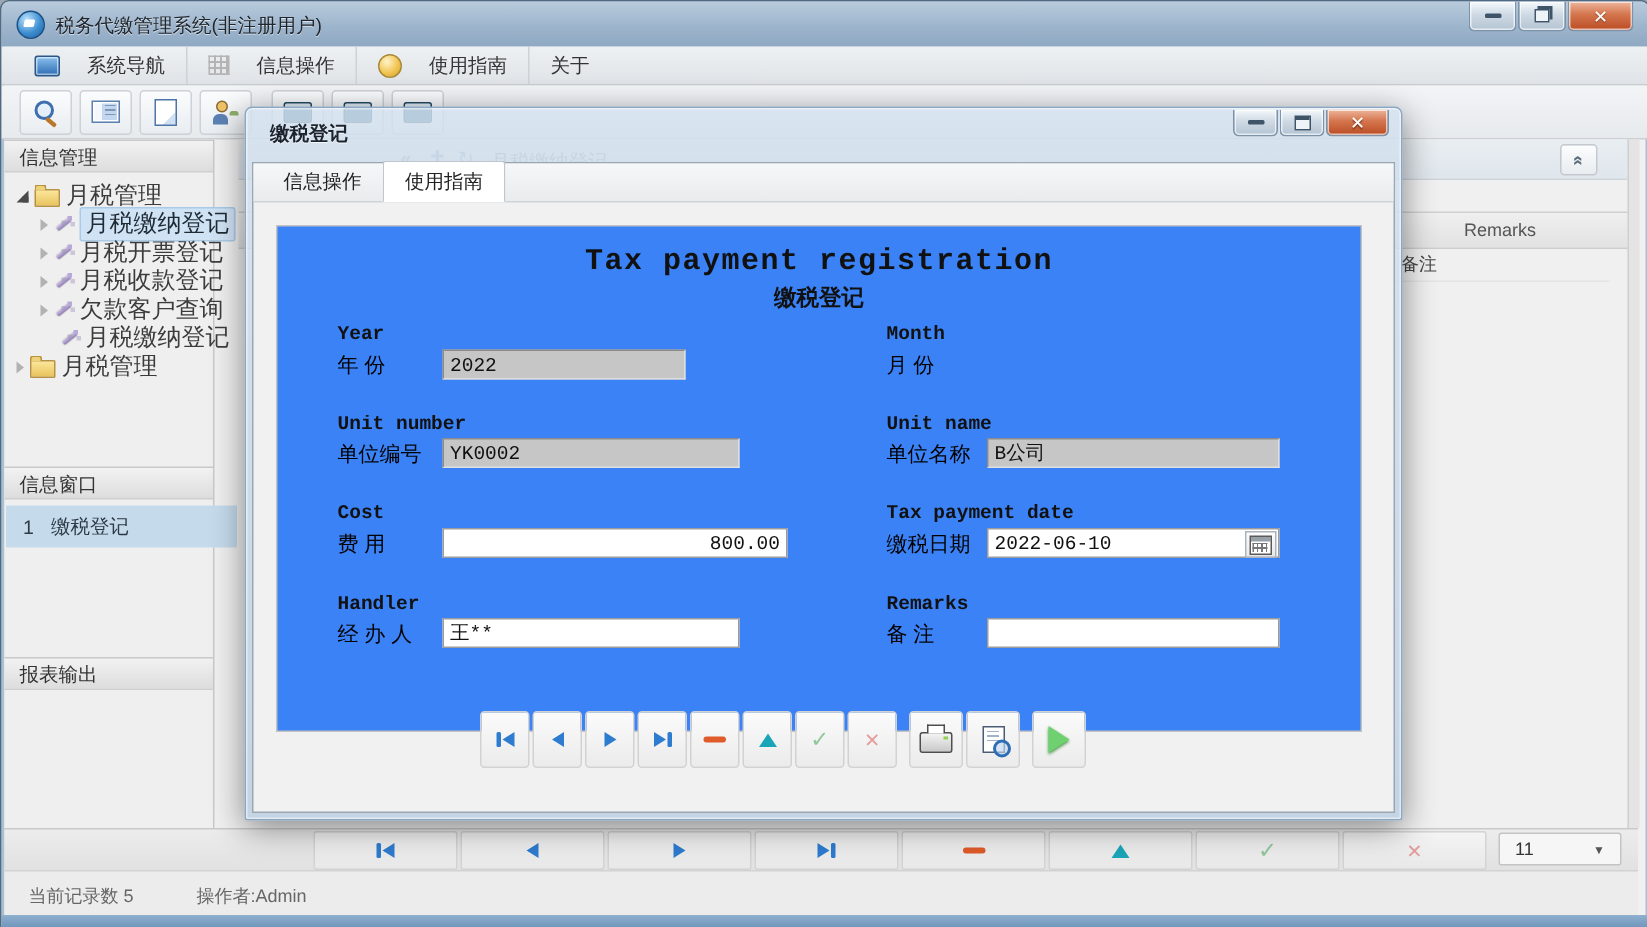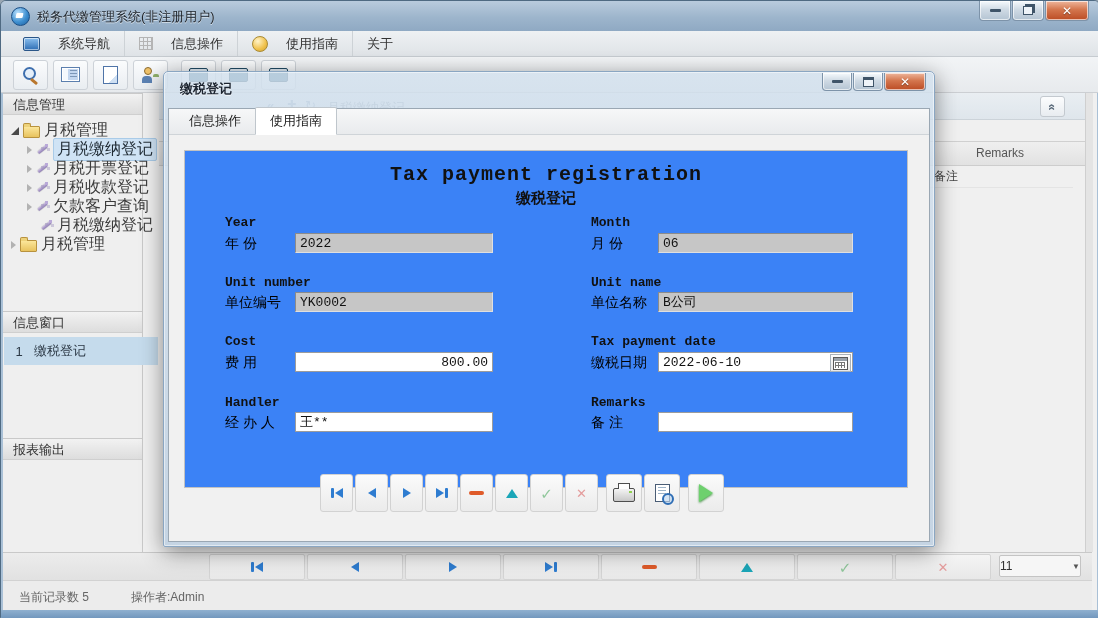--- a/index.html
+++ b/index.html
@@ -78,21 +78,21 @@
               font-size:12px;color:#555;border-left:1px solid #d5d5d5;}
   .grid-cell{position:absolute;right:12px;top:71px;width:146px;height:24px;line-height:24px;font-size:12px;color:#444;
              border-left:1px solid #e0e0e0;border-bottom:1px solid #e4e4e4;padding-left:6px;box-sizing:border-box;}
   .right-rail{left:1084px;top:92px;width:7px;height:459px;background:#e4e4e4;border-left:1px solid #cfcfcf;}
   
   .bottombar{left:2px;top:551px;width:1089px;height:28px;background:linear-gradient(#ececec,#e1e1e1);border-top:1px solid #c9c9c9;}
   .bnav{position:absolute;left:206px;top:1px;width:782px;height:26px;display:flex;gap:2px;}
   .bnav .bbtn{flex:1;border:1px solid #d4d4d4;border-radius:2px;background:linear-gradient(#f4f4f4,#e8e8e8);
               display:flex;align-items:center;justify-content:center;gap:1px;}
   .combo{position:absolute;left:996px;top:2px;width:82px;height:22px;background:#f6f6f6;border:1px solid #c4c4c4;border-radius:2px;
-         font-size:12px;color:#333;display:flex;align-items:center;padding:0 0;box-sizing:border-box;justify-content:space-between;}
+         font-size:12px;color:#333;display:flex;align-items:center;padding:0 10px;box-sizing:border-box;justify-content:space-between;}
   .combo .arr{font-size:8px;color:#555;}
   
   .tri-r{width:0;height:0;border-top:5px solid transparent;border-bottom:5px solid transparent;border-left:8px solid #2e7cd0;}
   .tri-l{width:0;height:0;border-top:5px solid transparent;border-bottom:5px solid transparent;border-right:8px solid #2e7cd0;}
   .vbar{width:3px;height:10px;background:#2e7cd0;border-radius:1px;}
   .i-minus{width:15px;height:4px;background:#df5b2a;border-radius:2px;}
   .i-up{width:0;height:0;border-left:6px solid transparent;border-right:6px solid transparent;border-bottom:9px solid #1ba6b8;}
   .gl-check{color:#90c79b;font-weight:bold;font-size:15px;line-height:1;}
   .gl-cross{color:#e49c9c;font-weight:bold;font-size:13px;line-height:1;}
   .i-play{width:0;height:0;border-top:9px solid transparent;border-bottom:9px solid transparent;border-left:14px solid #6ed06e;filter:drop-shadow(0 1px 1px #3f8f3f);}
@@ -328,35 +328,34 @@
         <div class="dtab">信息操作</div>
         <div class="dtab active">使用指南</div>
       </div>
 
       <div class="groupbox">
         <div class="form-title-en">Tax payment registration</div>
         <div class="form-title-zh">缴税登记</div>
 
         <div class="flabel-en" style="left:40px;top:64px;">Year</div>
         <div class="flabel-zh" style="left:40px;top:84px;">年 份</div>
-        <input class="finput silver" style="left: 110px; top: 82px; width: 198px;" readonly="" value="2022">
+        <input class="finput silver" style="left: 110px; top: 82px; width: 162px;" readonly="" value="2022">
         <div class="flabel-en" style="left:406px;top:64px;">Month</div>
         <div class="flabel-zh" style="left:406px;top:84px;">月 份</div>
-        <input class="finput silver" style="left: 473px; top: 82px; width: 195px;" readonly="" value="06">
 
         <div class="flabel-en" style="left:40px;top:124px;">Unit number</div>
         <div class="flabel-zh" style="left:40px;top:143px;">单位编号</div>
         <input class="finput silver" style="left: 110px; top: 141px; width: 198px;" readonly="" value="YK0002">
         <div class="flabel-en" style="left:406px;top:124px;">Unit name</div>
         <div class="flabel-zh" style="left:406px;top:143px;">单位名称</div>
         <input class="finput silver" style="left: 473px; top: 141px; width: 195px;" readonly="" value="B公司">
 
         <div class="flabel-en" style="left:40px;top:183px;">Cost</div>
         <div class="flabel-zh" style="left:40px;top:203px;">费 用</div>
-        <input class="finput" style="left: 110px; top: 201px; width: 198px; text-align: right;" value="800.00">
+        <input class="finput" style="left: 110px; top: 201px; width: 230px; text-align: right;" value="800.00">
         <div class="flabel-en" style="left:406px;top:183px;">Tax payment date</div>
         <div class="flabel-zh" style="left:406px;top:203px;">缴税日期</div>
         <div class="datewrap" style="left:473px;top:201px;width:195px;height:20px;">
           <input class="finput" value="2022-06-10" style="">
           <div class="datebtn">
               <span class="i-cal"></span>
             </div>
         </div>
 
         <div class="flabel-en" style="left:40px;top:244px;">Handler</div>

